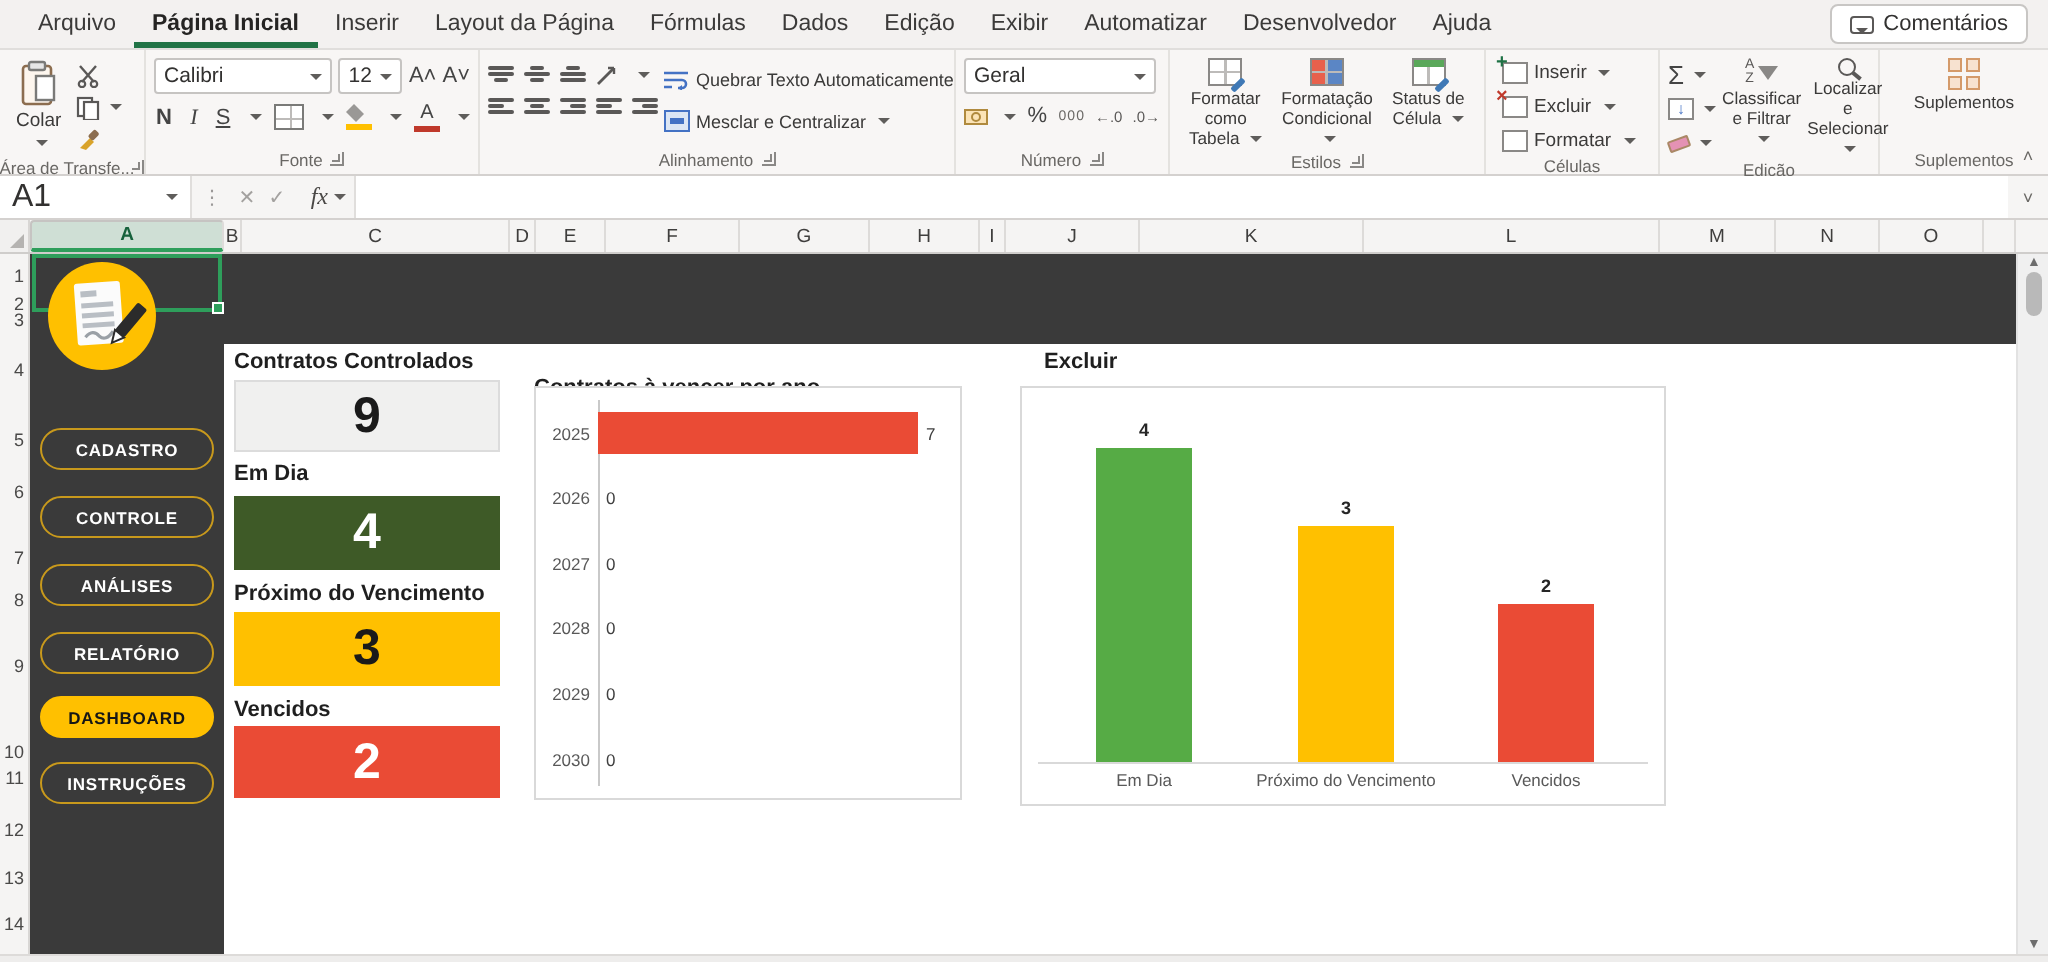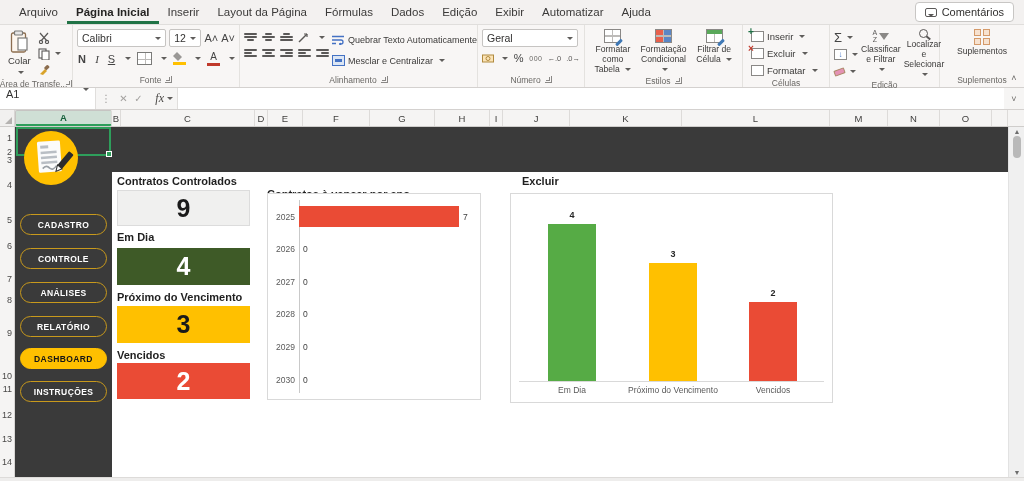--- a/index.html
+++ b/index.html
@@ -74,22 +74,22 @@
   .funnel { width:0; height:0; border-left:5px solid transparent; border-right:5px solid transparent; border-top:7px solid #8a8886; position:relative; }
   .mag { width:9px; height:9px; border:1.5px solid #5a5857; border-radius:50%; position:relative; }
   .mag:after { content:""; position:absolute; width:5px; height:1.5px; background:#5a5857; right:-4px; bottom:-1px; transform:rotate(40deg); }
   .addin-ic { display:grid; grid-template-columns:7px 7px; grid-template-rows:7px 7px; gap:2px; }
   .addin-ic b { border:1.5px solid #d49a6a; background:#f7e2d0; }
   .collapse { position:absolute; right:4px; bottom:3px; width:12px; height:10px; color:#6a6865; font-size:9px; line-height:8px; text-align:center; }
 
   
   .fbar { position:absolute; top:88px; left:0; width:1024px; height:22px; background:#f6f5f4;
     border-bottom:1px solid #d4d1cf; display:flex; align-items:center; }
-  .namebox { width:96px; height:100%; background:#fff; border-right:1px solid #e0dedc; display:flex; align-items:flex-start;
-    font-size:11px; color:#323130; padding:0 6px; justify-content:space-between; }
+  .namebox { width:96px; height:100%; background:#fff; border-right:1px solid #e0dedc; display:flex; align-items:center;
+    font-size:16px; color:#323130; padding:0 6px; justify-content:space-between; }
   .fdots { color:#9b9998; font-size:10px; padding:0 5px; }
   .fbtn { color:#a3a19f; font-size:10px; width:15px; text-align:center; }
   .fx { font-family:"Liberation Serif", serif; font-style:italic; font-size:12px; color:#4a4846; width:18px; text-align:right; }
   .finput { flex:1; height:100%; background:#fff; border-left:1px solid #e0dedc; margin-left:4px; font-size:11px; padding:0 6px; color:#222; display:flex; align-items:center;}
   .fchev { width:20px; text-align:center; color:#6a6865; font-size:9px; }
 
   
   .colheads { position:absolute; top:110px; left:0; width:1024px; height:17px; display:flex; background:#f5f4f3; border-bottom:1px solid #cfcdcb; }
   .corner { width:15px; height:100%; border-right:1px solid #d8d6d4; position:relative; background:#f1f0ef; }
   .corner:after { content:""; position:absolute; right:2px; bottom:2px; border-left:7px solid transparent; border-bottom:7px solid #b5b3b1; }
@@ -139,20 +139,21 @@
     <div class="menu-tabs">
         <div class="tab">Arquivo</div>
         <div class="tab active">Página Inicial</div>
         <div class="tab">Inserir</div>
         <div class="tab">Layout da Página</div>
         <div class="tab">Fórmulas</div>
         <div class="tab">Dados</div>
         <div class="tab">Edição</div>
         <div class="tab">Exibir</div>
         <div class="tab">Automatizar</div>
+        <div class="tab">Desenvolvedor</div>
         <div class="tab">Ajuda</div>
       </div>
     <div class="menu-right">
       <div class="btn-comments">
         <span class="i-comment"></span>
         <span>Comentários</span>
       </div>
     </div>
   </div>
 
@@ -349,21 +350,21 @@
           <span class="blabel"><span>Formatar como Tabela</span> <span class="caret"></span></span>
         </div>
         <div class="stackbtn">
           <span class="tbl-ic cf"></span>
           <span class="blabel"><span>Formatação Condicional</span> <span class="caret"></span></span>
         </div>
         <div class="stackbtn">
           <span class="tbl-ic grn">
               <span class="pen"></span>
             </span>
-          <span class="blabel"><span>Filtrar de Célula</span> <span class="caret"></span></span>
+          <span class="blabel"><span>Status de Célula</span> <span class="caret"></span></span>
         </div>
       </div>
       <div class="glabel">
           <span>Estilos</span>
           <span class="launcher"></span>
         </div>
     </div>
 
     <div class="rgroup" style="width:87px">
       <div class="rbody" style="flex-direction:column; gap:2px; padding-left:8px;">

